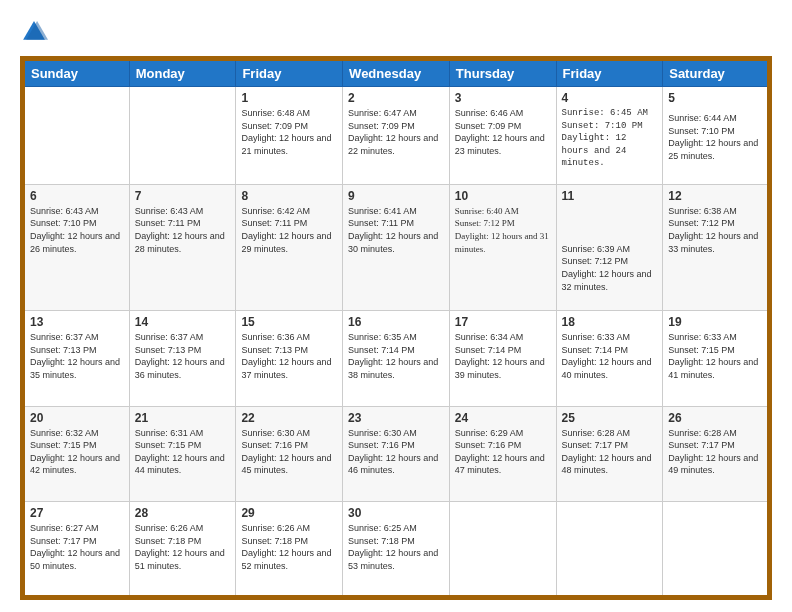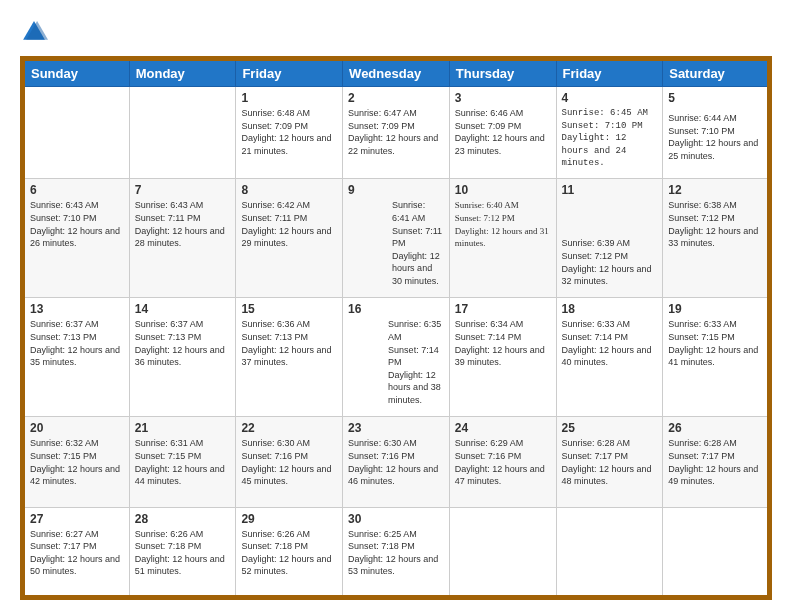--- a/index.html
+++ b/index.html
@@ -192,21 +192,21 @@
 Daylight: 12 hours and 28 minutes.</div>
           </td>
           <td>
             <span class="day-num">8</span>
             <div class="day-info" style="white-space: pre-line;">Sunrise: 6:42 AM
 Sunset: 7:11 PM
 Daylight: 12 hours and 29 minutes.</div>
           </td>
           <td>
             <span class="day-num">9</span>
-            <div class="day-info" style="white-space: pre-line; margin-left: 44px;">Sunrise: 6:41 AM
+            <div class="day-info" style="white-space: pre-line;">Sunrise: 6:41 AM
 Sunset: 7:11 PM
 Daylight: 12 hours and 30 minutes.</div>
           </td>
           <td>
             <span class="day-num">10</span>
             <div class="day-info" style="white-space: pre-line; font-family: Liberation Serif, serif;">Sunrise: 6:40 AM
 Sunset: 7:12 PM
 Daylight: 12 hours and 31 minutes.</div>
           </td>
           <td>
@@ -236,21 +236,21 @@
 Daylight: 12 hours and 36 minutes.</div>
           </td>
           <td>
             <span class="day-num">15</span>
             <div class="day-info" style="white-space: pre-line;">Sunrise: 6:36 AM
 Sunset: 7:13 PM
 Daylight: 12 hours and 37 minutes.</div>
           </td>
           <td>
             <span class="day-num">16</span>
-            <div class="day-info" style="white-space: pre-line; margin-left: 40px;">Sunrise: 6:35 AM
+            <div class="day-info" style="white-space: pre-line;">Sunrise: 6:35 AM
 Sunset: 7:14 PM
 Daylight: 12 hours and 38 minutes.</div>
           </td>
           <td>
             <span class="day-num">17</span>
             <div class="day-info" style="white-space: pre-line;">Sunrise: 6:34 AM
 Sunset: 7:14 PM
 Daylight: 12 hours and 39 minutes.</div>
           </td>
           <td>

